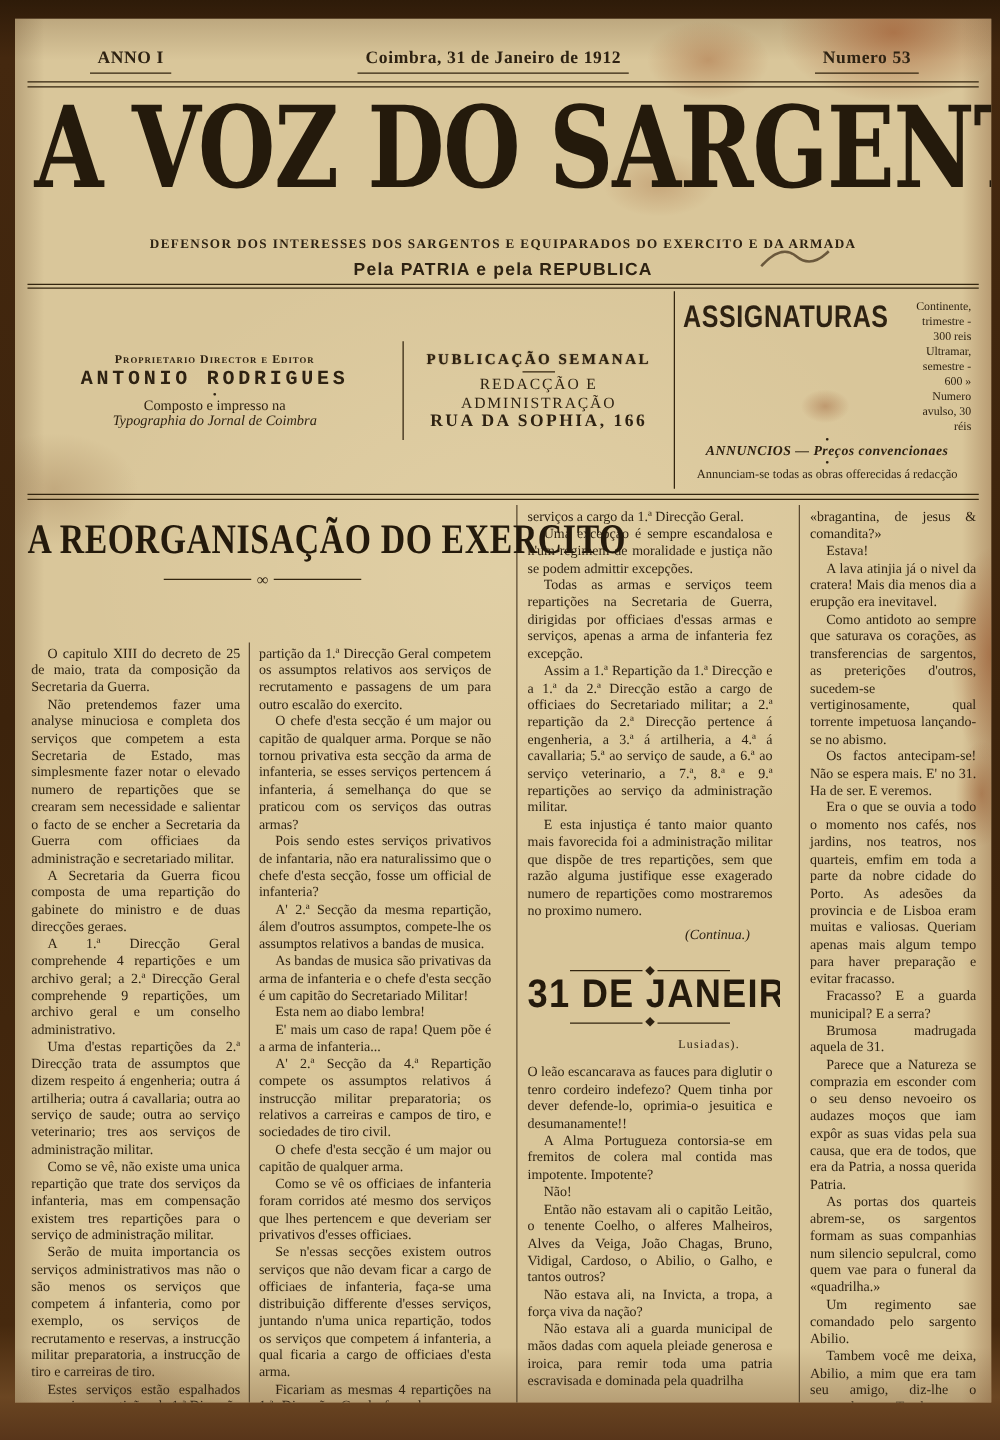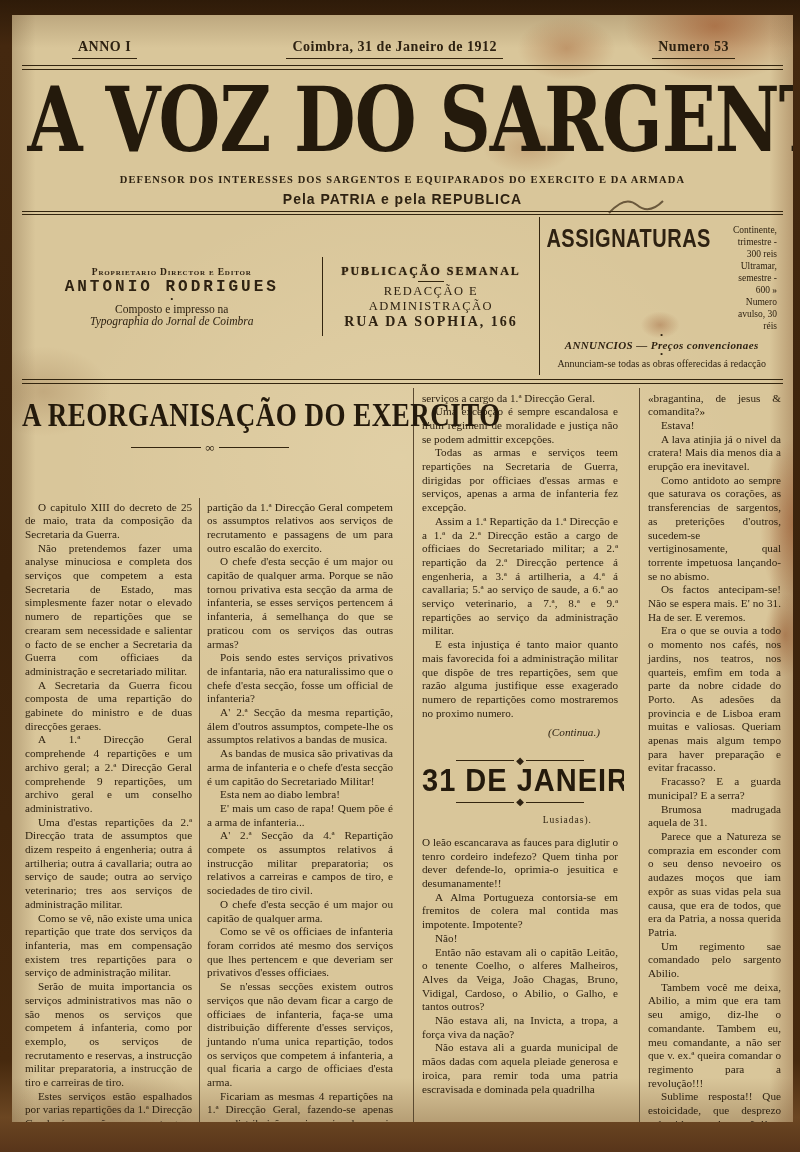--- a/index.html
+++ b/index.html
@@ -31,21 +31,21 @@
   .hdr .u{border-bottom:1.5px solid #33250f;padding:0 6px 3px;}
   .rule2{border-top:1.5px solid #33250f;border-bottom:1.5px solid #33250f;height:2.5px;margin:6px 10px 0;}
   .rule2.thin{margin-top:4px;}
   
   .mast{
     text-align:center;font-family:"DejaVu Serif",serif;font-weight:bold;
     font-size:74px;line-height:92px;height:104px;letter-spacing:-1px;
     transform:scaleY(1.22) scaleX(.96);transform-origin:50% 30%;
     color:#241a0c;white-space:nowrap;
   }
-  .sub{ text-align:center;font-size:10.5px;font-weight:bold;letter-spacing:1.1px;margin-top:0;}
+  .sub{ text-align:center;font-size:10.5px;font-weight:bold;letter-spacing:1.1px;margin-top:16px;}
   .motto{text-align:center;font-size:14px;font-weight:bold;letter-spacing:1px;margin-top:6px;
          font-family:"Liberation Sans",sans-serif;}
   .flourish{position:absolute;right:128px;top:178px;width:58px;height:26px;}
   
   .info{display:flex;align-items:center;margin:2px 10px 0;}
   .ibox{padding:7px 6px 6px;text-align:center;}
   .ibox + .ibox{border-left:1.5px solid #33250f;}
   .i1{width:292px;}
   .i2{width:208px;display:flex;flex-direction:column;justify-content:space-between;}
   .i3{flex:1;}
@@ -217,20 +217,21 @@
       <div class="col c4 cont">
           <p>«bragantina, de jesus &amp; comandita?»</p>
           <p>Estava!</p>
           <p>A lava atinjia já o nivel da cratera! Mais dia menos dia a erupção era inevitavel.</p>
           <p>Como antidoto ao sempre que saturava os corações, as transferencias de sargentos, as preterições d'outros, sucedem-se vertiginosamente, qual torrente impetuosa lançando-se no abismo.</p>
           <p>Os factos antecipam-se! Não se espera mais. E' no 31. Ha de ser. E veremos.</p>
           <p>Era o que se ouvia a todo o momento nos cafés, nos jardins, nos teatros, nos quarteis, emfim em toda a parte da nobre cidade do Porto. As adesões da provincia e de Lisboa eram muitas e valiosas. Queriam apenas mais algum tempo para haver preparação e evitar fracasso.</p>
           <p>Fracasso? E a guarda municipal? E a serra?</p>
           <p>Brumosa madrugada aquela de 31.</p>
           <p>Parece que a Natureza se comprazia em esconder com o seu denso nevoeiro os audazes moços que iam expôr as suas vidas pela sua causa, que era de todos, que era da Patria, a nossa querida Patria.</p>
+          <p>As portas dos quarteis abrem-se, os sargentos formam as suas companhias num silencio sepulcral, como quem vae para o funeral da «quadrilha.»</p>
           <p>Um regimento sae comandado pelo sargento Abilio.</p>
           <p>Tambem você me deixa, Abilio, a mim que era tam seu amigo, diz-lhe o comandante. Tambem eu, meu comandante, a não ser que v. ex.ª queira comandar o regimento para a revolução!!!</p>
           <p>Sublime resposta!! Que estoicidade, que desprezo pela vida, que abnegação!!</p>
           <p>Ah! A razão e o direito quando imperam são uma força incomensuravel.</p>
           <p>A manhã aproxima-se. Santo Ildefonso, Santo Antonio, Sá da Bandeira, Clerigos, Praça de D. Pedro, regorgitam de tropas, de elemento civil, todos numa furia doida, num sacrificio voluntario, para combaterem pelo seu Ideal, pela Republica!</p>
         </div>
     </div>
 
   </div>
 </div>

